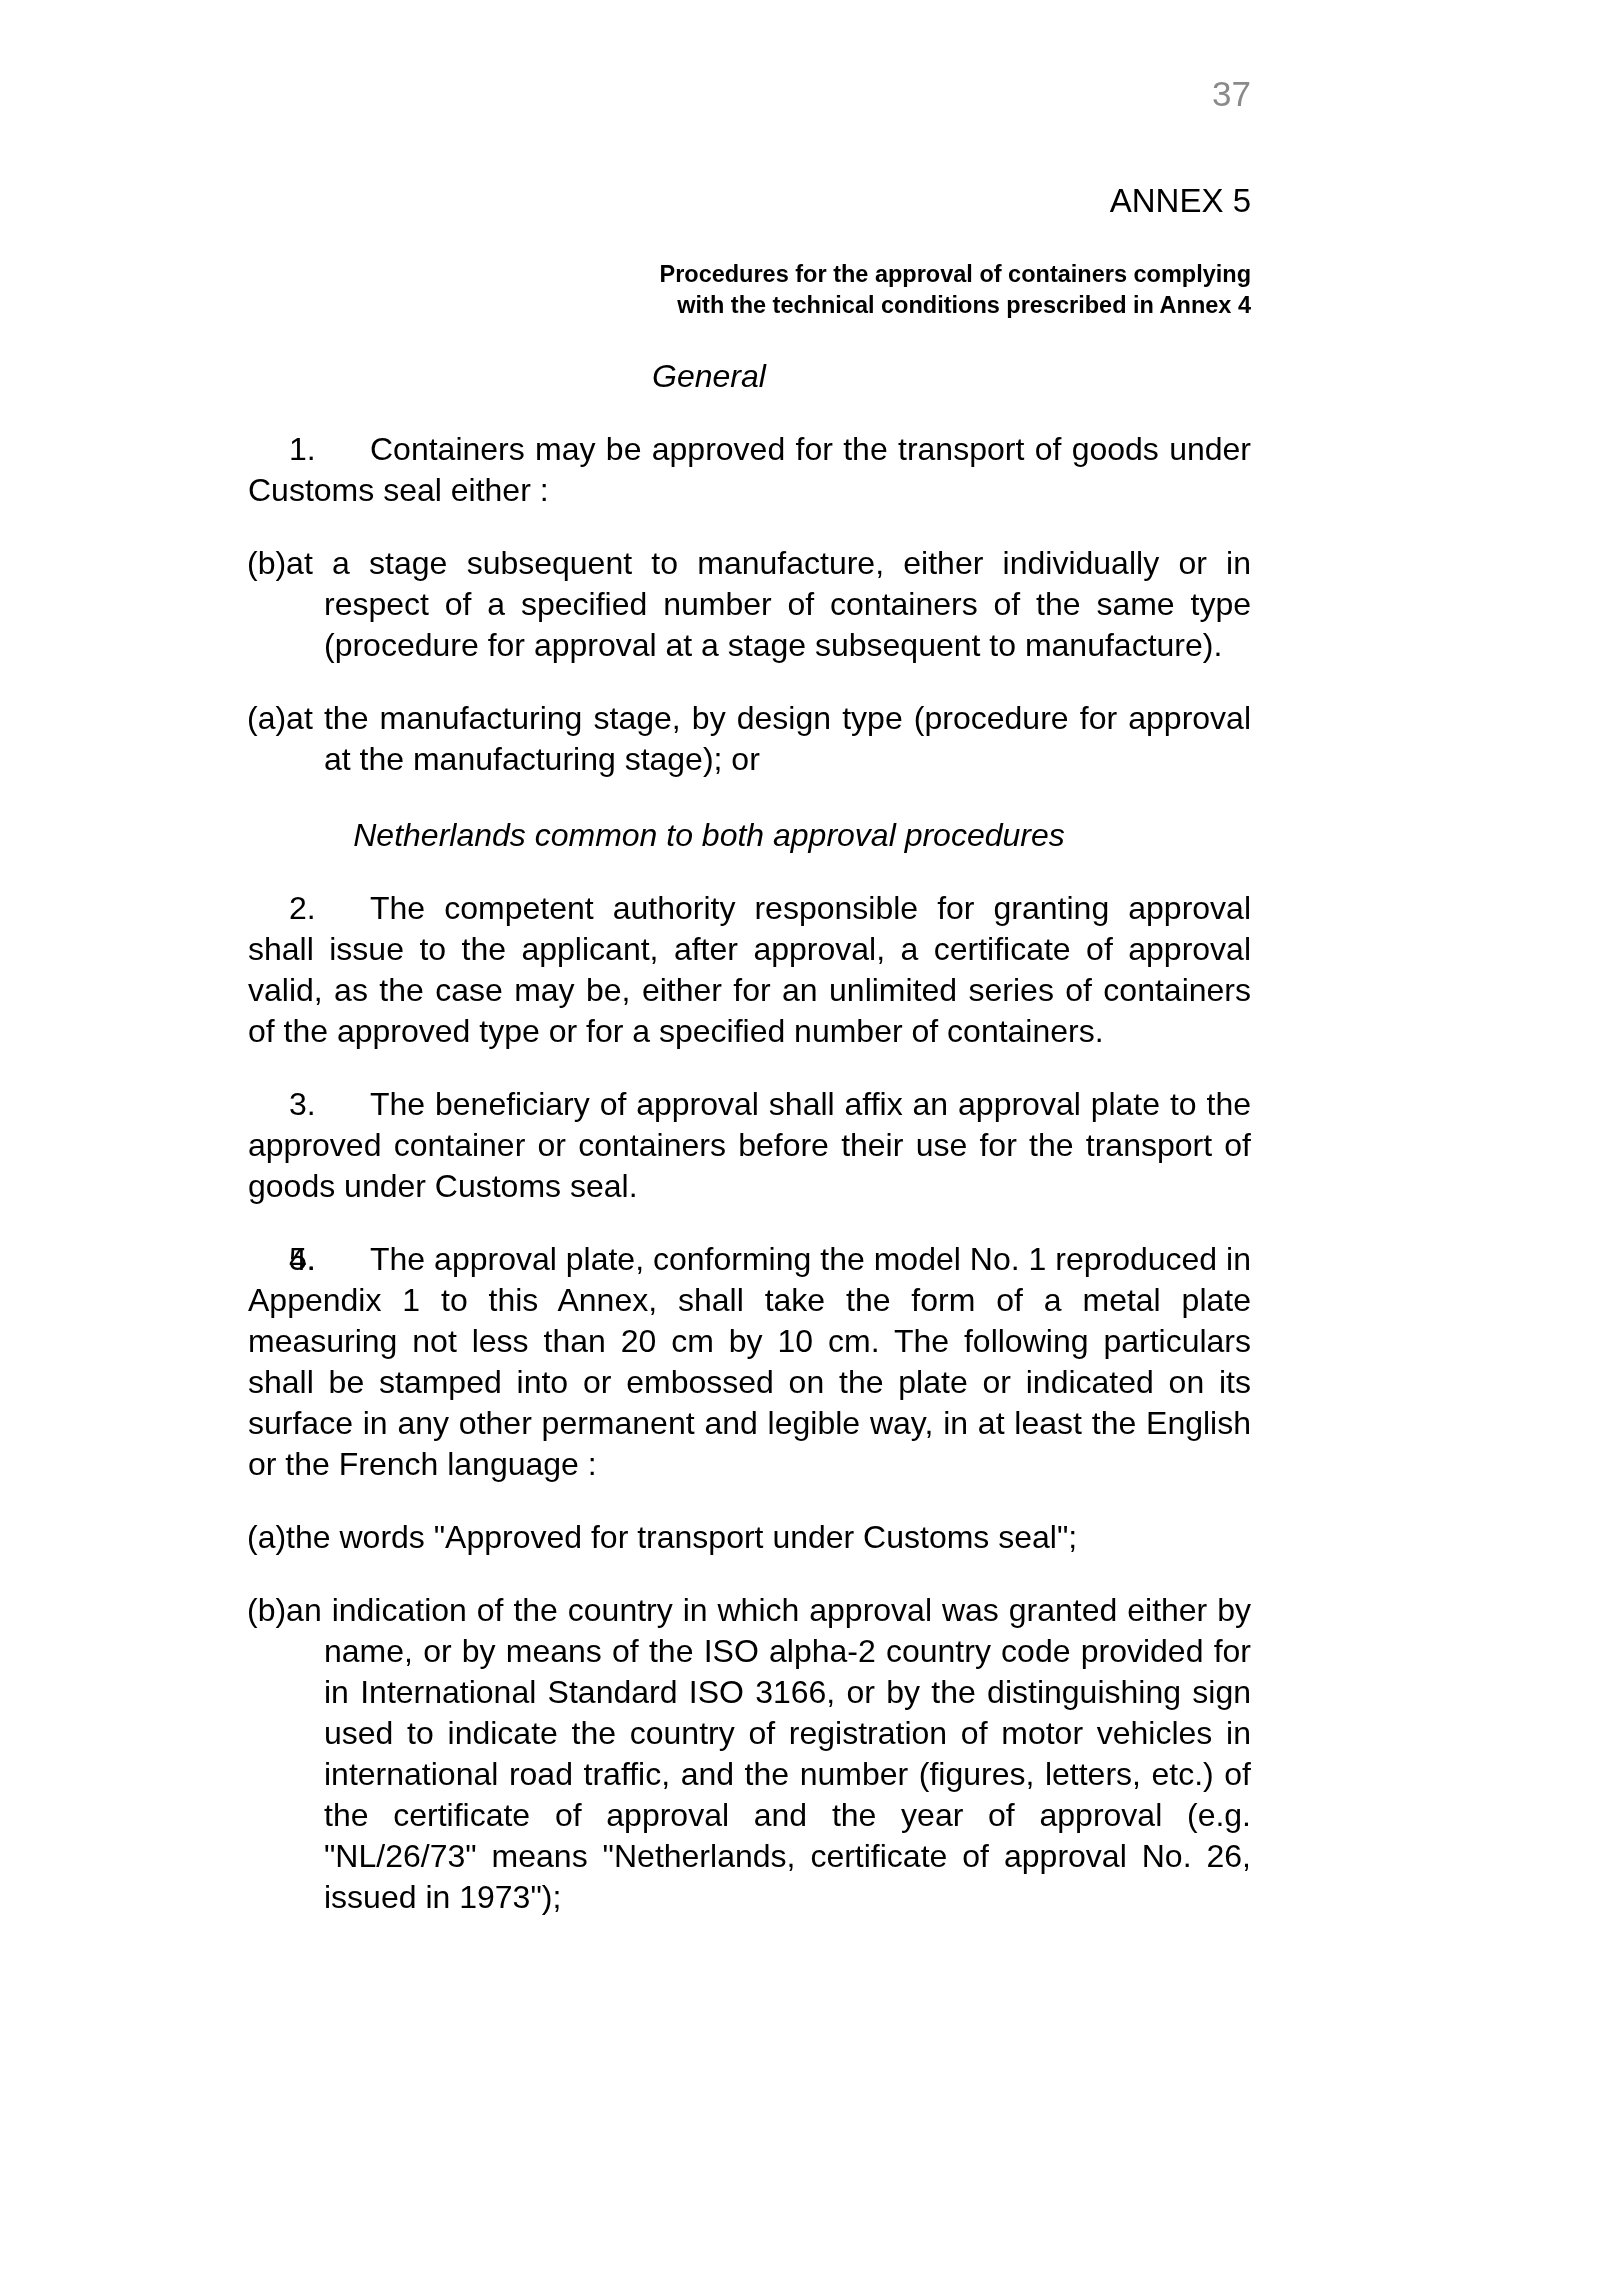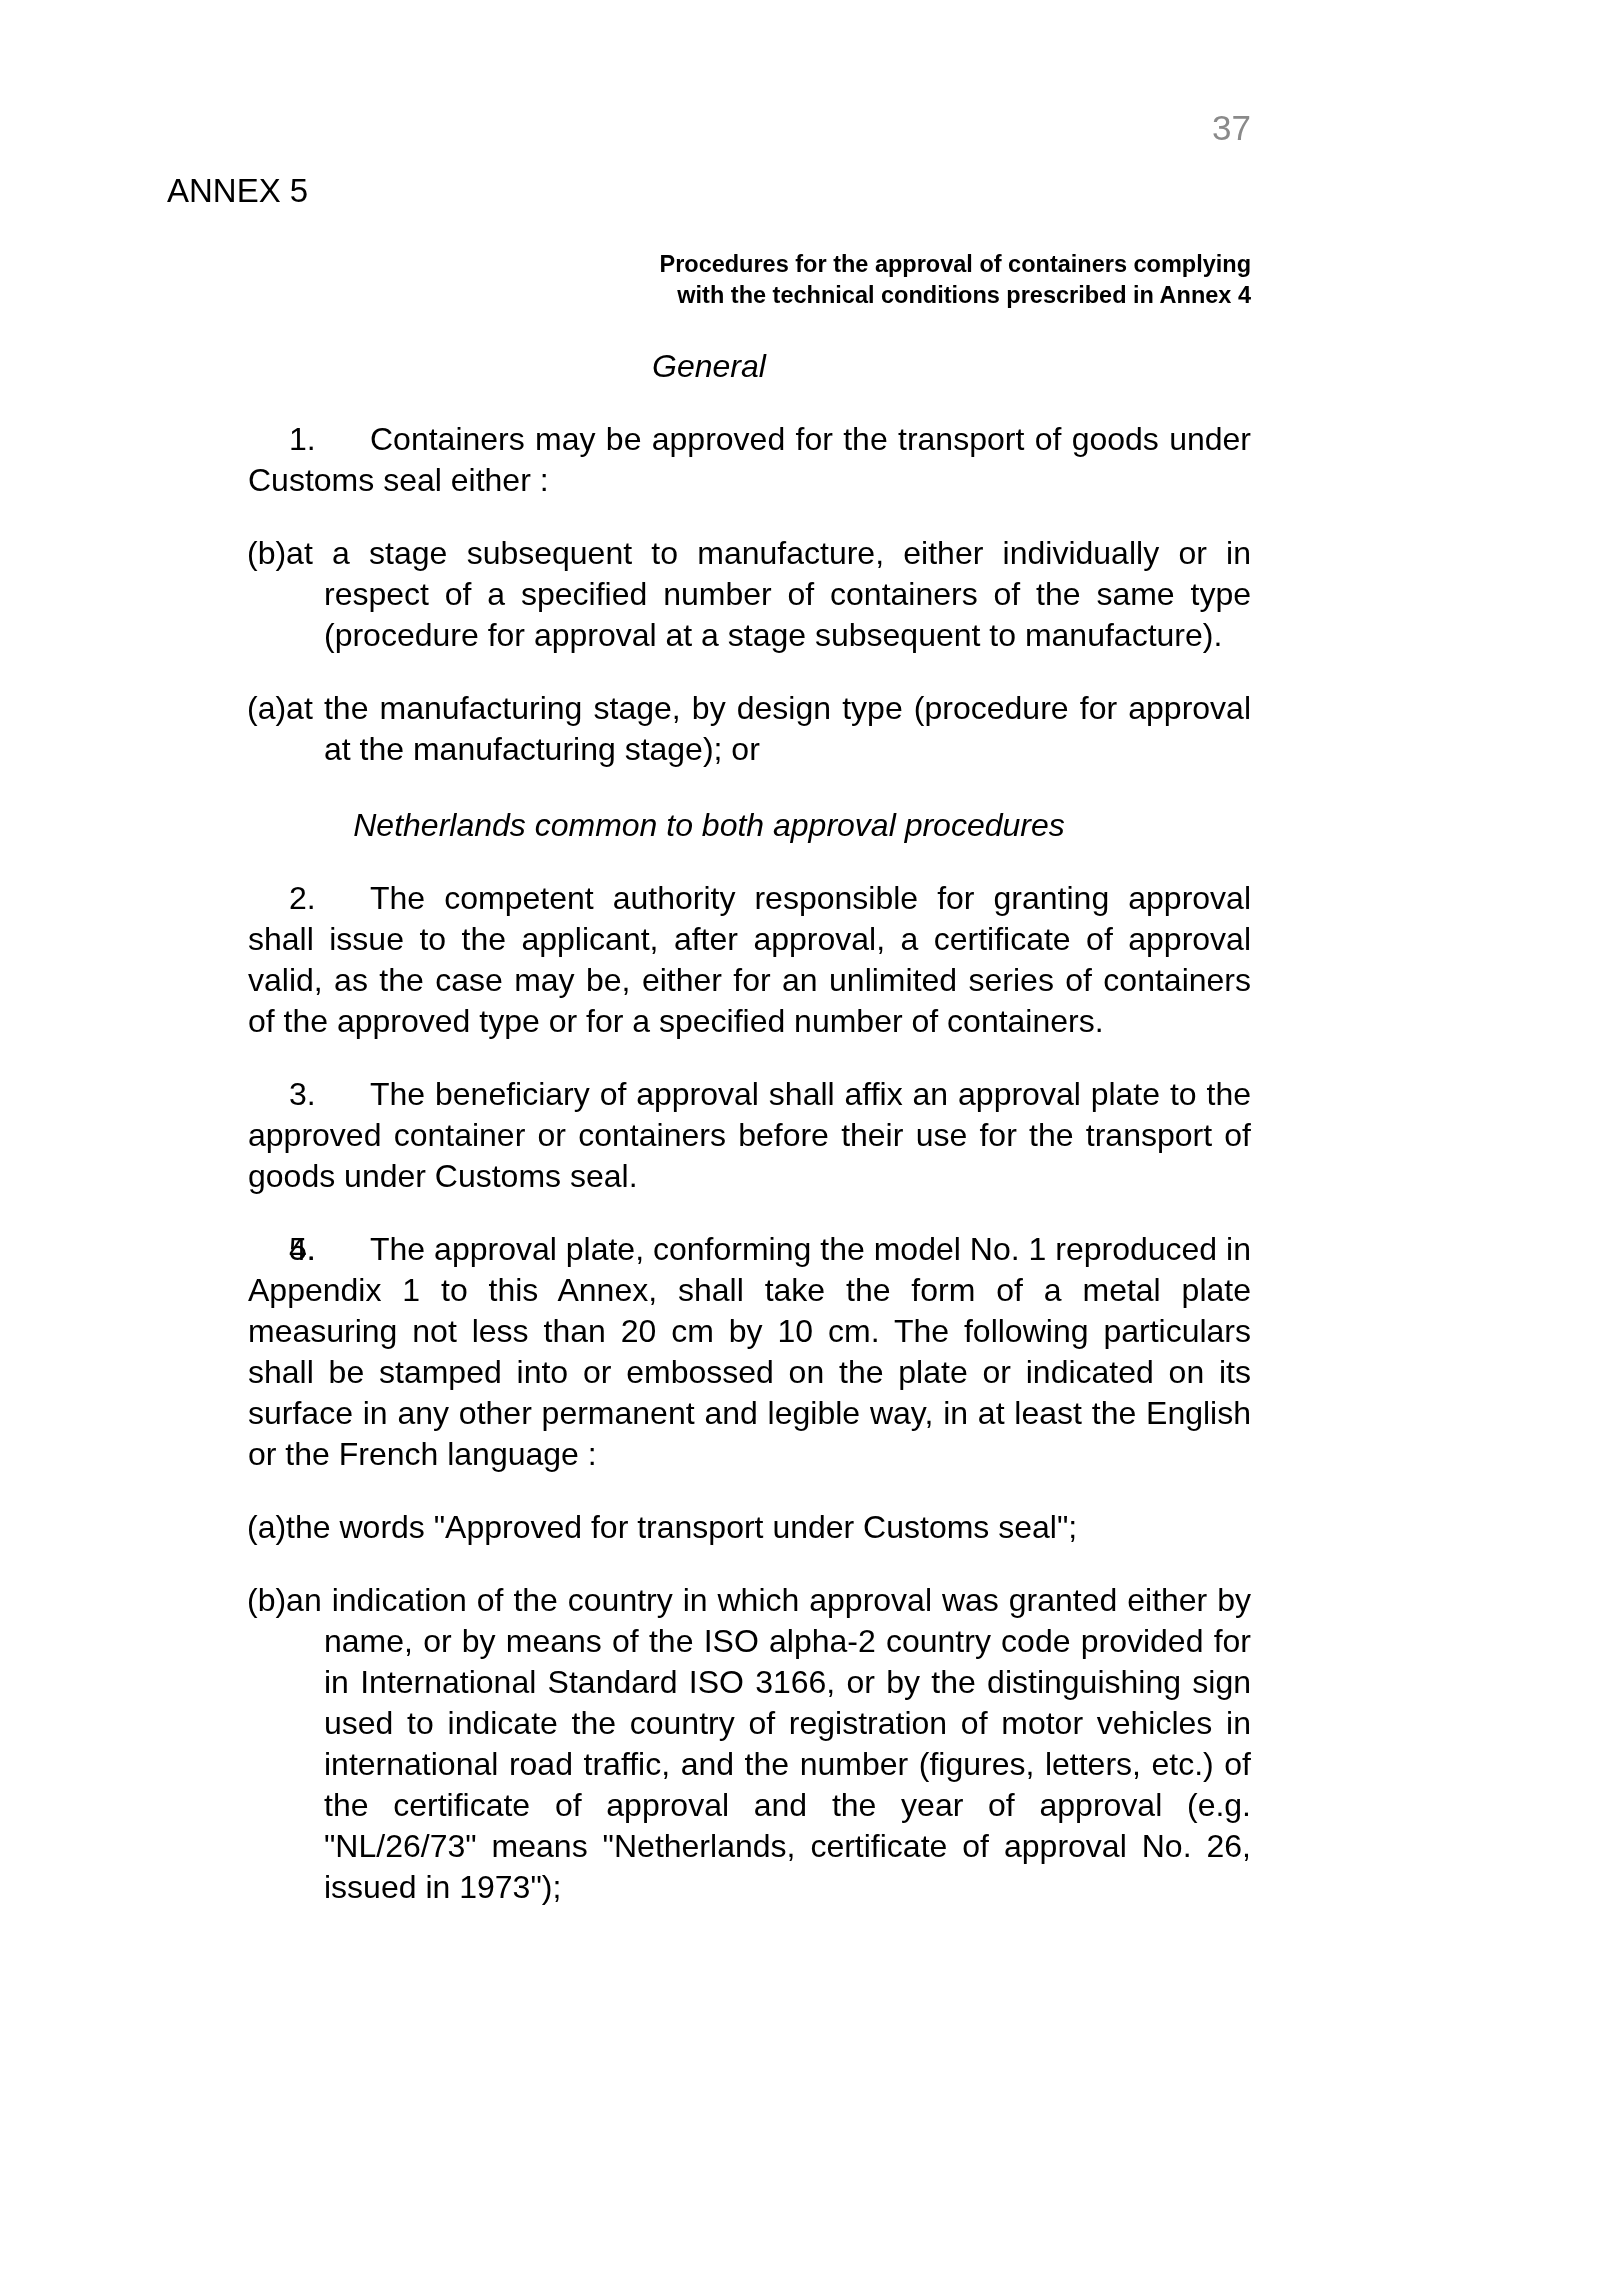--- a/index.html
+++ b/index.html
@@ -10,32 +10,32 @@
   .page {
     position: relative;
     width: 1416px;
     height: 2293px;
     box-sizing: border-box;
     background: #ffffff;
     color: #000000;
     font-family: "Liberation Sans", sans-serif;
     font-size: 32px;
     line-height: 41px;
-    padding: 110px 165px 0 167px;
+    padding: 76px 165px 0 167px;
     overflow: hidden;
   }
   .page-number {
     text-align: right;
     font-size: 35px;
     line-height: 35px;
     color: #8a8a8a;
   }
   .doc-title {
-    margin: 28px 0 0 0;
-    text-align: left;
+    margin: 72px 0 0 0;
+    text-align: right;
     font-size: 33px;
     line-height: 35px;
     font-weight: normal;
   }
   .doc-subtitle {
     margin-top: 41px;
     text-align: right;
     font-size: 23.5px;
     line-height: 31px;
     font-weight: bold;

